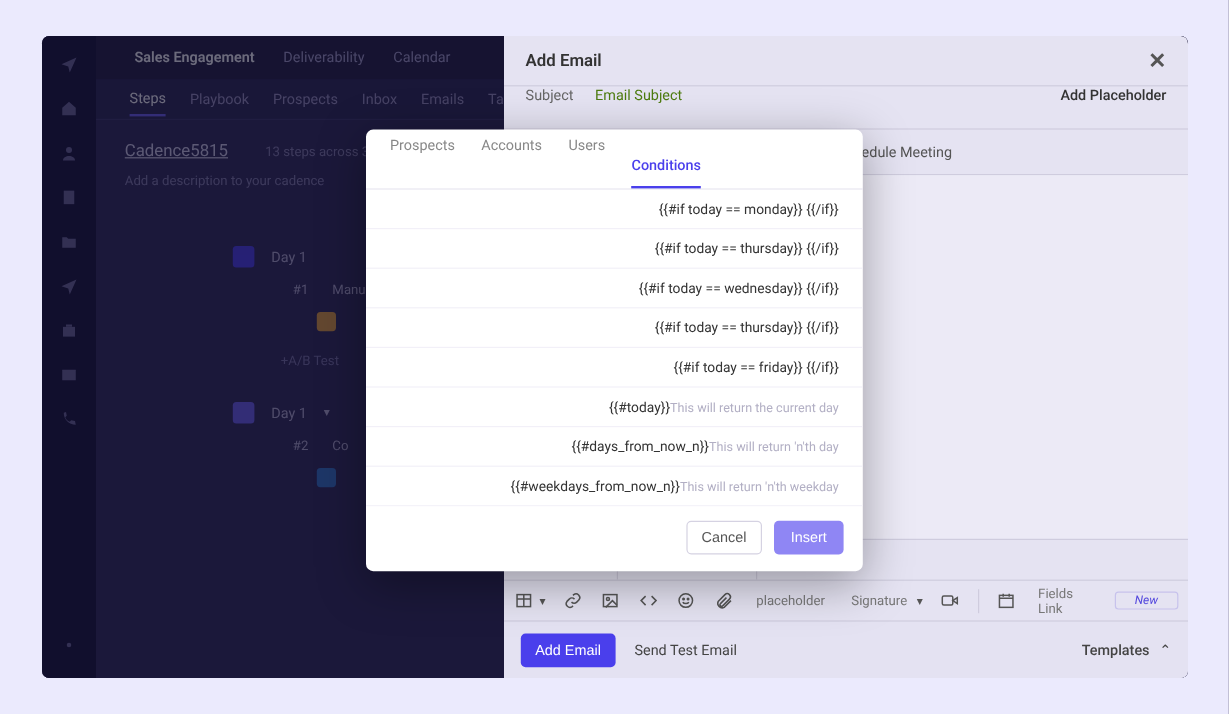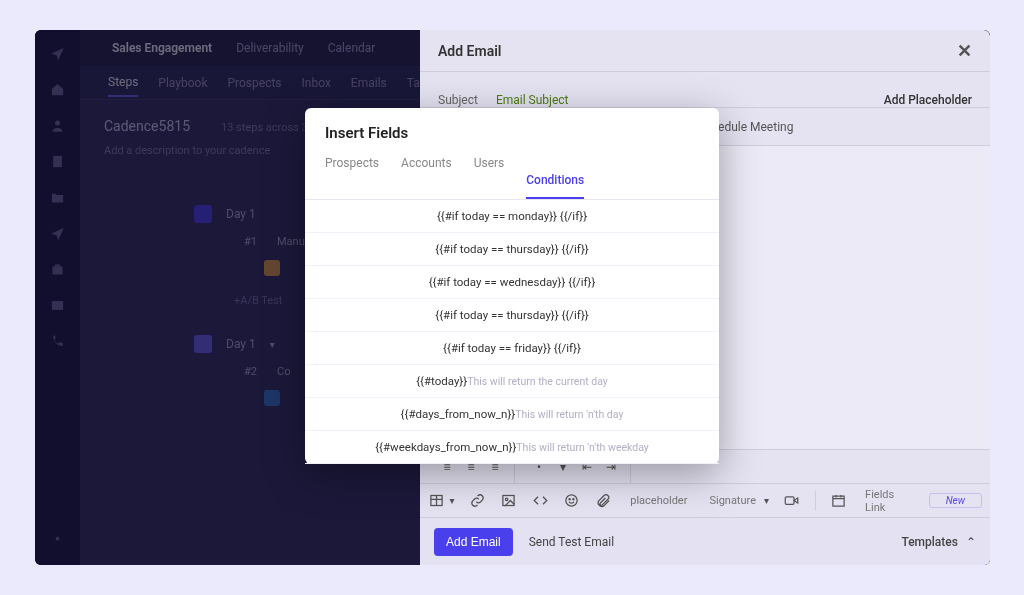--- a/index.html
+++ b/index.html
@@ -77,21 +77,21 @@
     margin-bottom: -7px;
   }
   .bg-content {
     position: absolute;
     left: 45px; top: 70px; right: 0; bottom: 0;
     background: #2d2855;
     padding: 18px 24px;
     color: #b5afd1;
     font-size: 12px;
   }
-  .bg-cadence-title { font-size: 14px; color: #d7d3ec; margin-bottom: 6px; display:inline-block; margin-right:28px;}
+  .bg-cadence-title { font-size: 14px; color: #d7d3ec; margin-bottom: 6px; display:inline-block; margin-right:28px;text-decoration:underline;}
   .bg-cadence-sub { font-size: 11px; color: #8781ad; display:inline-block;}
   .bg-cadence-desc { font-size: 11px; color: #8781ad; margin-top:4px;}
   .bg-day-row { display:flex; align-items:center; gap:14px; margin-top:30px; font-size:12px;}
   .bg-day-icon { width:18px; height:18px; background:#4a3fec; border-radius:3px; }
   .bg-step { margin-top:12px; padding-left:50px; display:flex; gap:20px; font-size:11px; align-items:center;}
   .bg-ab { margin-top:18px; padding-left:130px; font-size:11px; color:#7a74a5;}
 
   .overlay {
     position: absolute;
     inset: 0;
@@ -119,21 +119,21 @@
     padding: 0 18px;
     border-bottom: 1px solid #cfccde;
     font-size: 14px;
     font-weight: 600;
     color: #333;
   }
   .panel-close { font-size: 18px; color: #555; cursor: pointer; font-weight:bold;}
   .panel-subject {
     height: 36px;
     display: flex;
-    align-items: flex-end;
+    align-items: flex-start;
     padding: 0 18px;
     font-size: 12px;
     color: #555;
     border-bottom: 1px solid #cfccde;
     justify-content: space-between;
   }
   .panel-subject .sbj-left { display:flex; gap:18px; }
   .panel-subject .sbj-label { color:#666; }
   .panel-subject .sbj-ph { color:#4d7c0f; }
   .panel-subject .sbj-add { color:#333; font-weight:500;}
@@ -227,21 +227,21 @@
     border-bottom: 2px solid #4a3fec;
     font-weight: 500;
     margin-top: 17px;
   }
   .modal-list {
     max-height: 300px;
     overflow-y: auto;
   }
   .modal-row {
     display:flex;
-    justify-content: center;
+    justify-content: flex-end;
     align-items:center;
     padding: 9px 20px;
     border-bottom: 1px solid #f2f0f8;
     font-size: 11.5px;
     color: #333;
     cursor: pointer;
   }
   .modal-row .hint { color:#b2afc4; font-size:10.5px;}
   .modal-footer {
     display:flex;
@@ -469,21 +469,20 @@
         <span class="btn-link">Send Test Email</span>
       </div>
       <div class="footer-right">
         <span>Templates</span>
         <span>⌃</span>
       </div>
     </div>
   </div>
 
   <div class="modal">
-    <div class="modal-header">Insert Fields</div>
     <div class="modal-tabs">
       <div class="modal-tab">Prospects</div>
       <div class="modal-tab">Accounts</div>
       <div class="modal-tab">Users</div>
       <div class="modal-tab active">Conditions</div>
     </div>
     <div class="modal-list">
 
     <div class="modal-row">
           <span>{{#if today == monday}} {{/if}}</span>
@@ -506,15 +505,19 @@
         </div>
         <div class="modal-row">
           <span>{{#days_from_now_n}}</span>
           <span class="hint">This will return 'n'th day</span>
         </div>
         <div class="modal-row">
           <span>{{#weekdays_from_now_n}}</span>
           <span class="hint">This will return 'n'th weekday</span>
         </div>
       </div>
+    <div class="modal-footer">
+      <button class="btn-cancel">Cancel</button>
+      <button class="btn-insert">Insert</button>
+    </div>
   </div>
 
 </div>
 
 </body></html>

